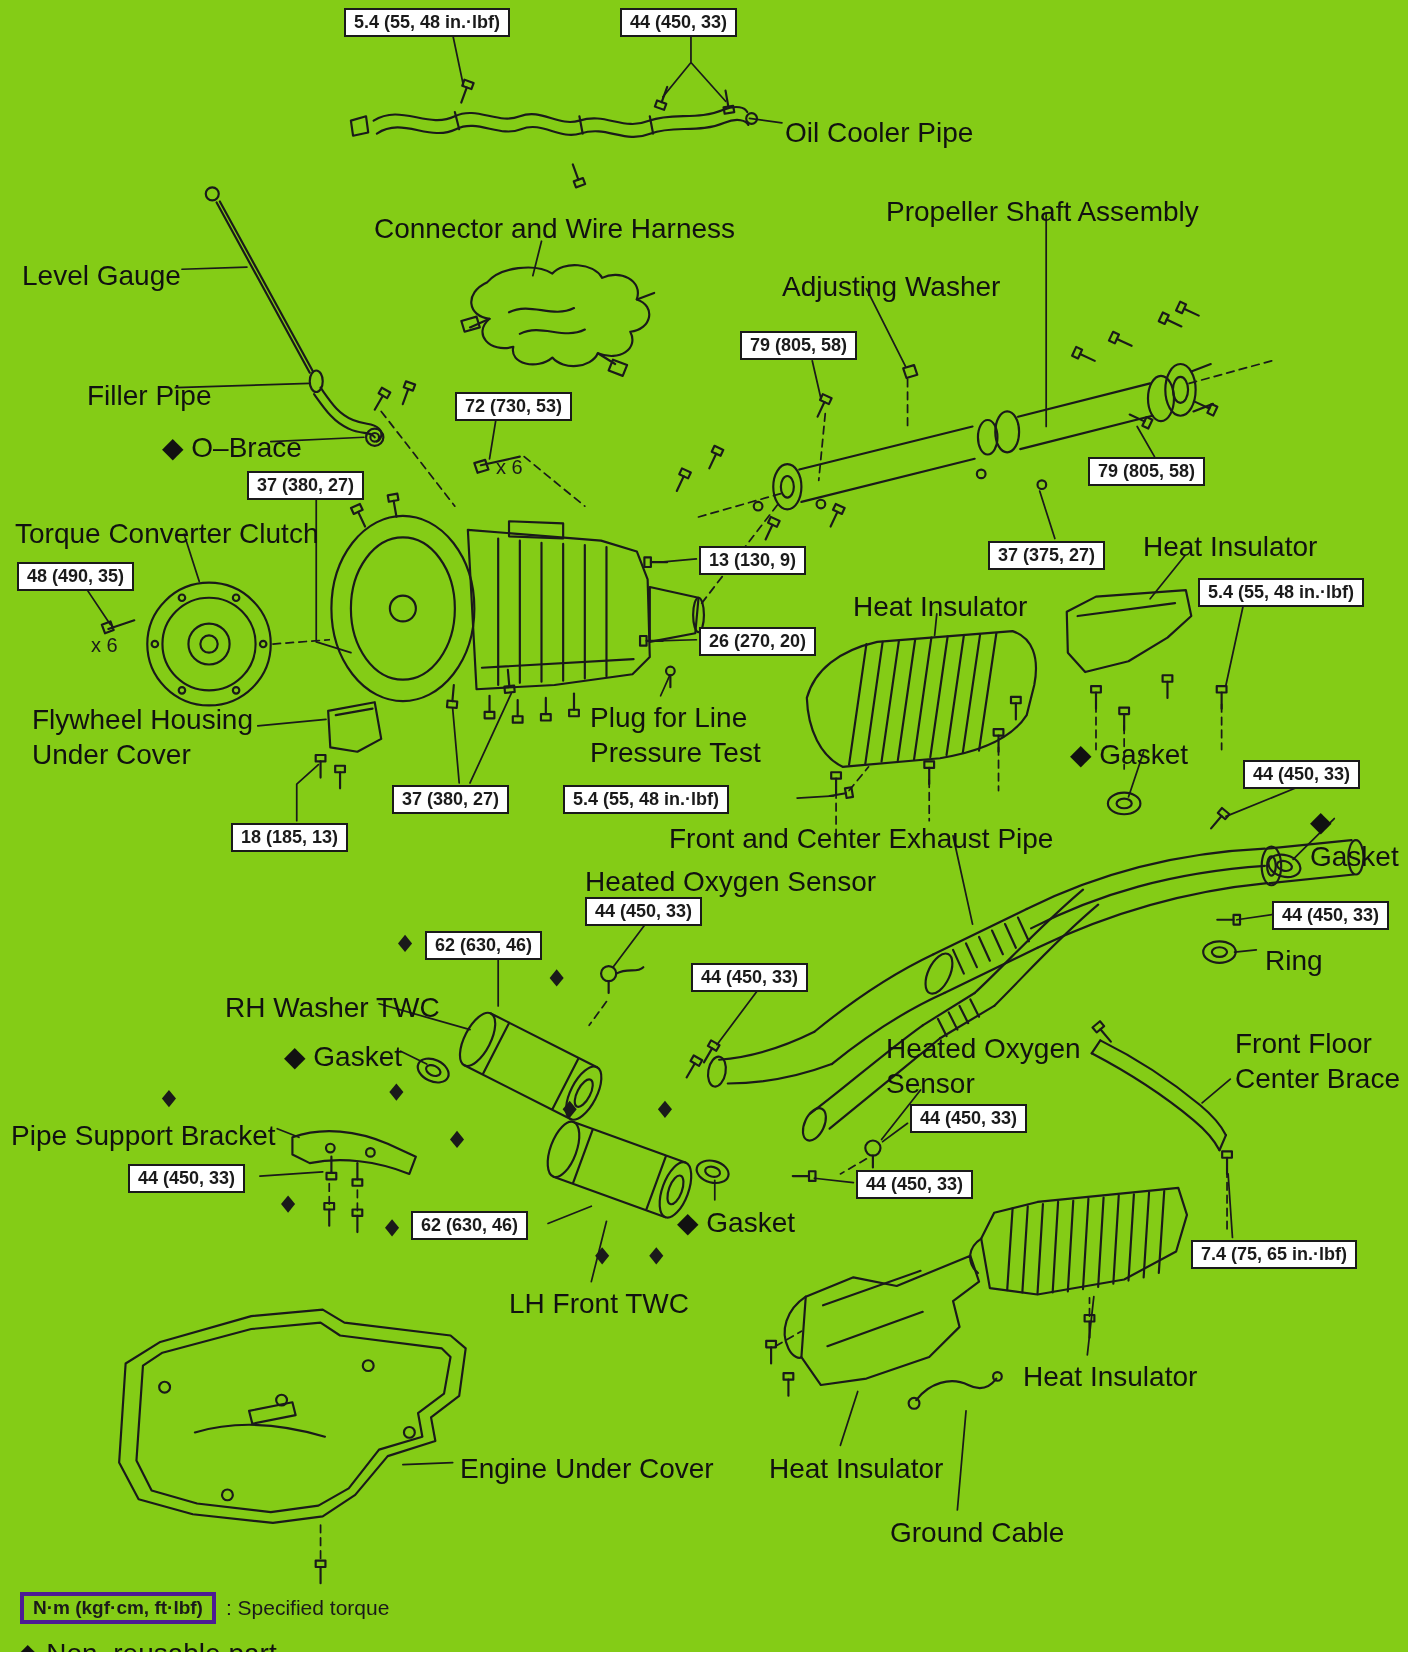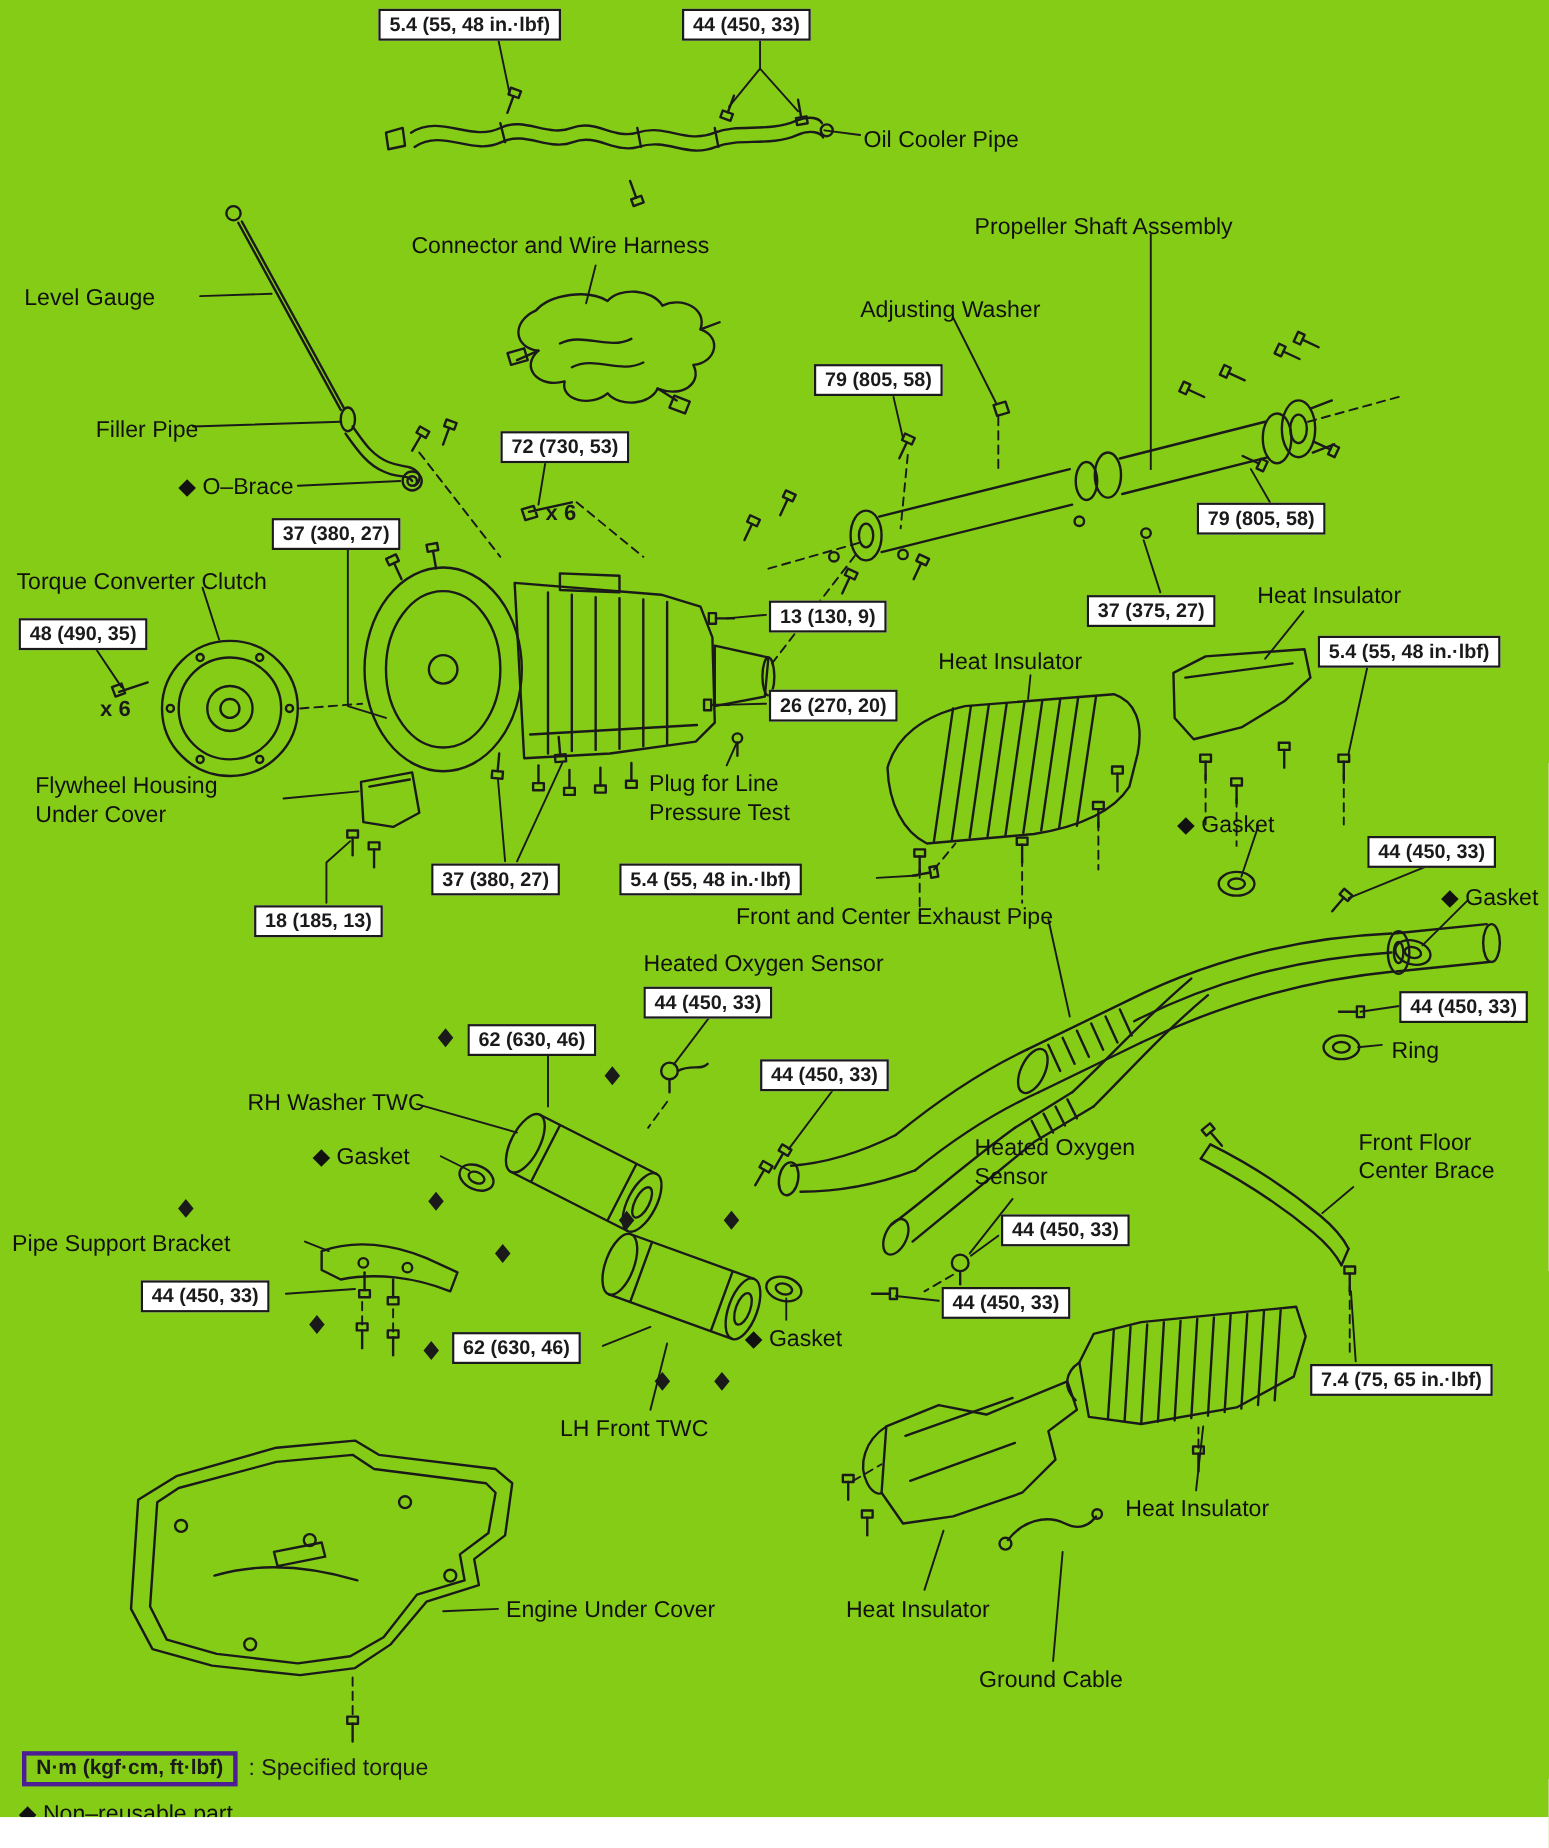--- a/index.html
+++ b/index.html
@@ -2,22 +2,22 @@
 <html><head>
 <meta charset="utf-8">
 <style>
   * { margin:0; padding:0; box-sizing:border-box; }
   html,body { background:#ffffff; }
   body { font-family:"Liberation Sans", sans-serif; color:#1a1a1a; }
   .canvas { position:relative; width:1408px; height:1652px; background:#84cc16; overflow:hidden;padding-left:16px; }
   svg.art { position:absolute; left:0; top:0; width:1408px; height:1680px; }
   .tq { position:absolute; border:2.5px solid #1a1a1a; padding:2px 8px; font-size:18px; font-weight:700;
         white-space:nowrap; background:#ffffff; color:#1a1a1a; }
-  .lbl { position:absolute; font-size:21px; color:#111111; white-space:pre-line; line-height:1.25; }
-  .mult { position:absolute; font-size:20px; font-weight:700; }
+  .lbl { position:absolute; font-size:28px; color:#111111; white-space:pre-line; line-height:1.25; }
+  .mult { position:absolute; font-size:20px; font-weight:400; }
   .legend-row { position:absolute; display:flex; align-items:center; gap:10px; font-size:21px; }
   .legend-box { border:4px solid #4c1d95; padding:1px 9px; font-weight:700; font-size:19px; white-space:nowrap; }
   .pagemark { position:absolute; font-size:13px; font-weight:700; }
 </style>
 </head>
 <body>
 
 <div class="canvas">
 
   <svg class="art" viewBox="0 0 1408 1680">

